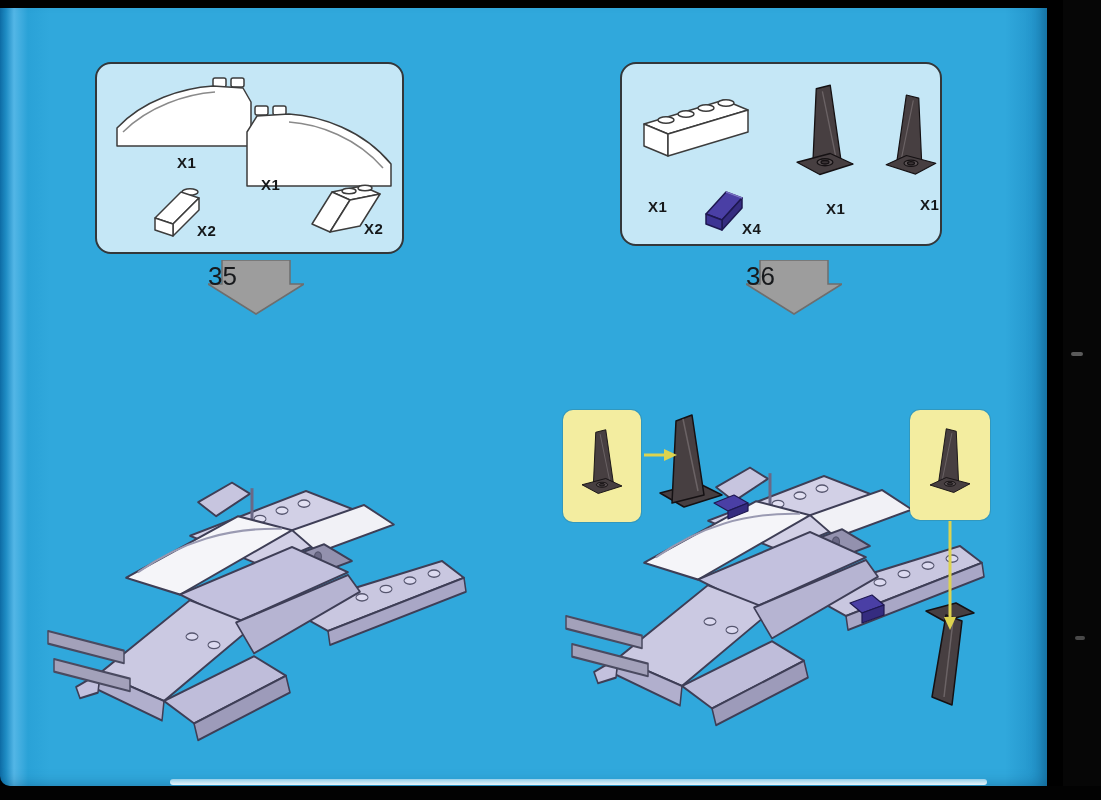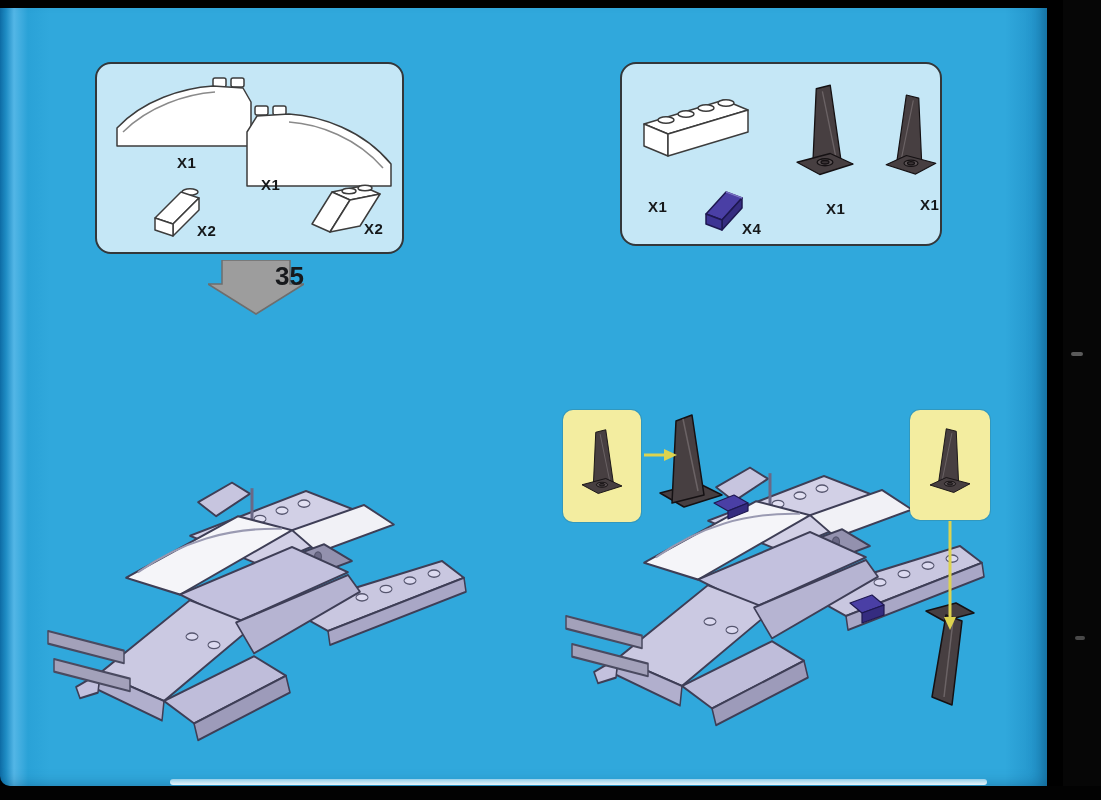--- a/index.html
+++ b/index.html
@@ -20,22 +20,22 @@
 
   .parts-box{position:absolute;background:#c5e7f6;border:2px solid #33373a;border-radius:16px;}
   #box35{left:95px;top:54px;width:305px;height:188px;}
   #box36{left:620px;top:54px;width:318px;height:180px;}
   .part-icon{position:absolute;}
   .qty{position:absolute;font-size:15px;font-weight:bold;color:#15181a;letter-spacing:.5px;}
 
   .step-arrow{position:absolute;width:96px;height:56px;}
   #arrow35{left:208px;top:252px;}
   #arrow36{left:746px;top:252px;}
-  .step-num{position:absolute;left:0;right:0;top:1px;text-align:right;
-            font-size:26px;font-weight:bold;color:#17191c;}
+  .step-num{position:absolute;left:0;right:0;top:1px;text-align:left;
+            font-size:26px;font-weight:normal;color:#17191c;}
 
   .model{position:absolute;}
   #model35{left:42px;top:360px;}
   #model36{left:560px;top:345px;z-index:1;}
 
   .callout{position:absolute;background:#f3eda0;border-radius:10px;z-index:2;
            display:flex;align-items:center;justify-content:center;
            box-shadow:0 0 0 1px rgba(60,60,20,.15);}
   #callout1{left:563px;top:402px;width:78px;height:112px;}
   #callout2{left:910px;top:402px;width:80px;height:110px;}
@@ -183,20 +183,26 @@
         <use href="#fin-part"></use>
       </svg>
       <span class="qty" style="left:204px;top:136px;">X1</span>
 
       <svg class="part-icon" style="left:258px;top:24px;" width="62" height="104" viewBox="0 0 80 120">
         <use href="#fin-part" transform="translate(80,0) scale(-1,1)"></use>
       </svg>
       <span class="qty" style="left:298px;top:132px;">X1</span>
     </div>
 
+    <div class="step-arrow" id="arrow36">
+      <svg width="96" height="56" viewBox="0 0 96 56">
+        <polygon points="14,0 82,0 82,24 96,24 48,54 0,24 14,24" fill="#9d9d9d" stroke="#6e6e6e" stroke-width="1.5"></polygon>
+      </svg>
+      <span class="step-num">36</span>
+    </div>
 
     <svg class="model" id="model36" width="440" height="400" viewBox="0 0 440 400">
       <use href="#ship-base" transform="translate(0,-45) scale(1,1.4)"></use>
 
       <g stroke="#151113" stroke-width="1.5" stroke-linejoin="round">
         <polygon points="100,140 138,130 162,142 124,154" fill="#473f41"></polygon>
         <polygon points="116,68 132,62 144,142 112,150" fill="#473f41"></polygon>
         <path d="M123,66 L138,138" stroke="#6b6365" fill="none"></path>
       </g>
 

